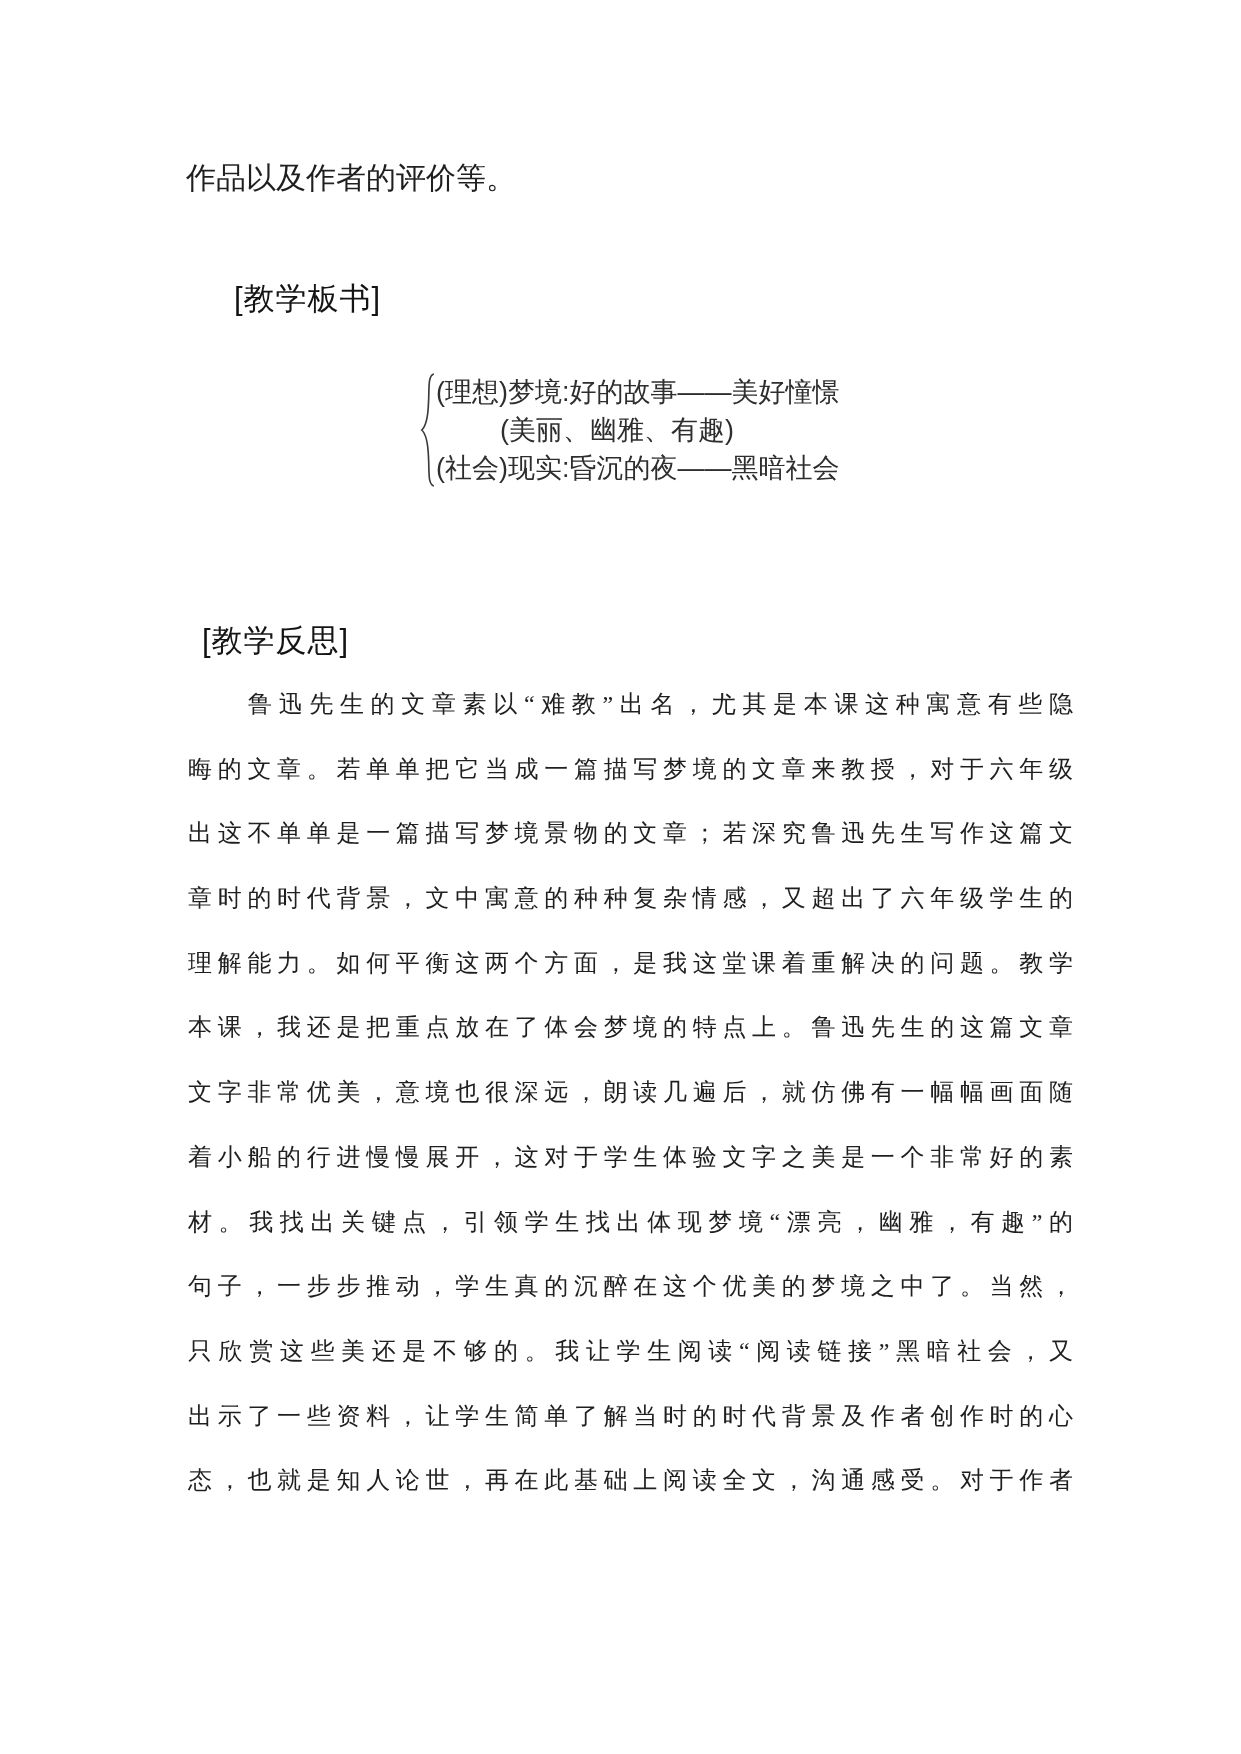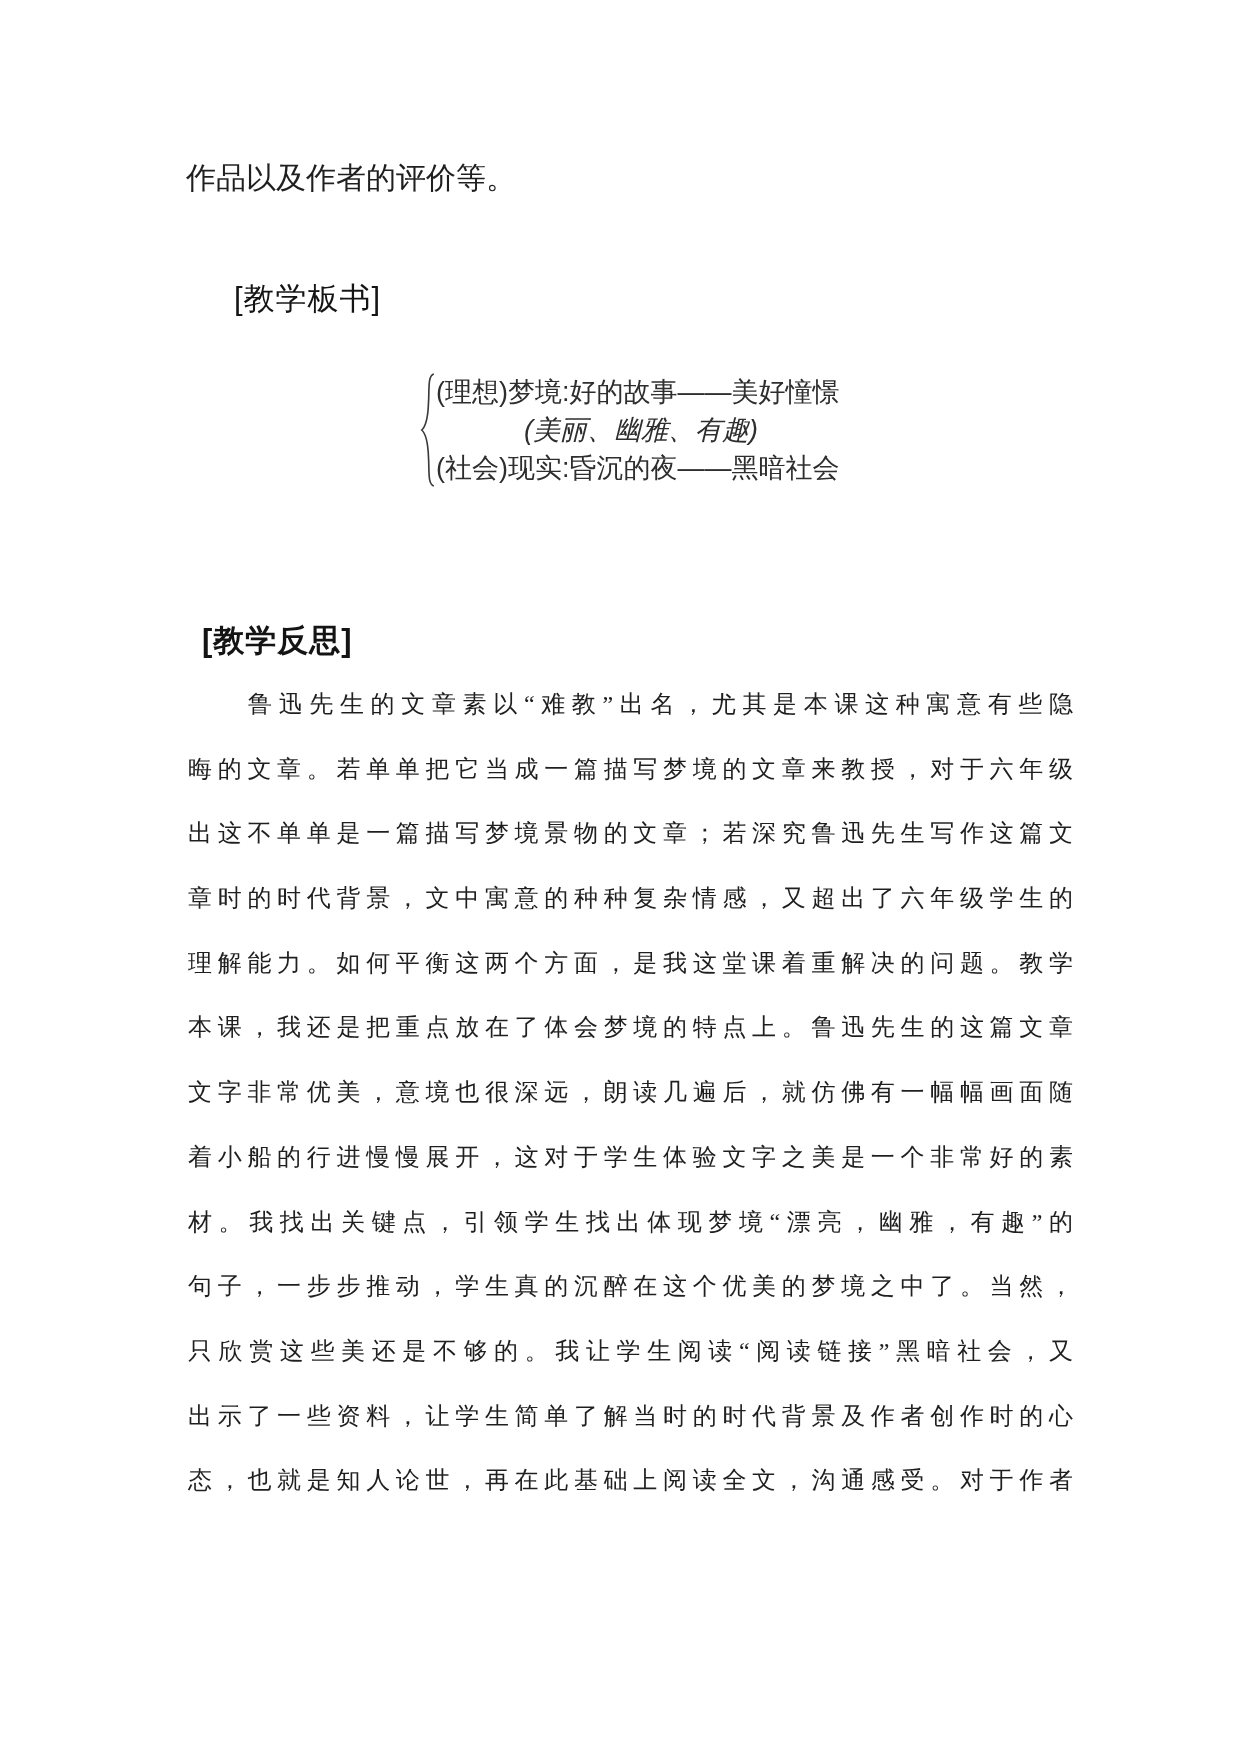--- a/index.html
+++ b/index.html
@@ -30,21 +30,21 @@
     position: absolute;
     left: 202px;
     font-family: "Liberation Sans", "DejaVu Sans", sans-serif;
     font-size: 31px;
     font-weight: 500;
     letter-spacing: 1px;
     color: #141414;
     white-space: nowrap;
   }
   .heading-banshu { top: 278px; margin-left: 32px; }
-  .heading-fansi  { top: 620px; font-weight: bold; }
+  .heading-fansi  { top: 620px; }
 
   .board-diagram {
     position: absolute;
     left: 420px;
     top: 372px;
     display: flex;
     align-items: center;
     filter: blur(0.4px);
   }
   .brace {
@@ -53,21 +53,21 @@
     flex: 0 0 16px;
   }
   .diagram-lines {
     font-family: "Liberation Sans", "DejaVu Sans", sans-serif;
     font-size: 27px;
     font-weight: 500;
     line-height: 38px;
     color: #2e2e2e;
     white-space: nowrap;
   }
-  .diagram-line2 { margin-left: 88px; font-style: italic; }
+  .diagram-line2 { margin-left: 64px; }
 
   .reflection-paragraph {
     position: absolute;
     left: 188px;
     top: 672px;
     width: 885px;
     font-family: "Liberation Serif", "DejaVu Serif", serif;
     font-size: 24px;
     color: #1f1f1f;
   }

